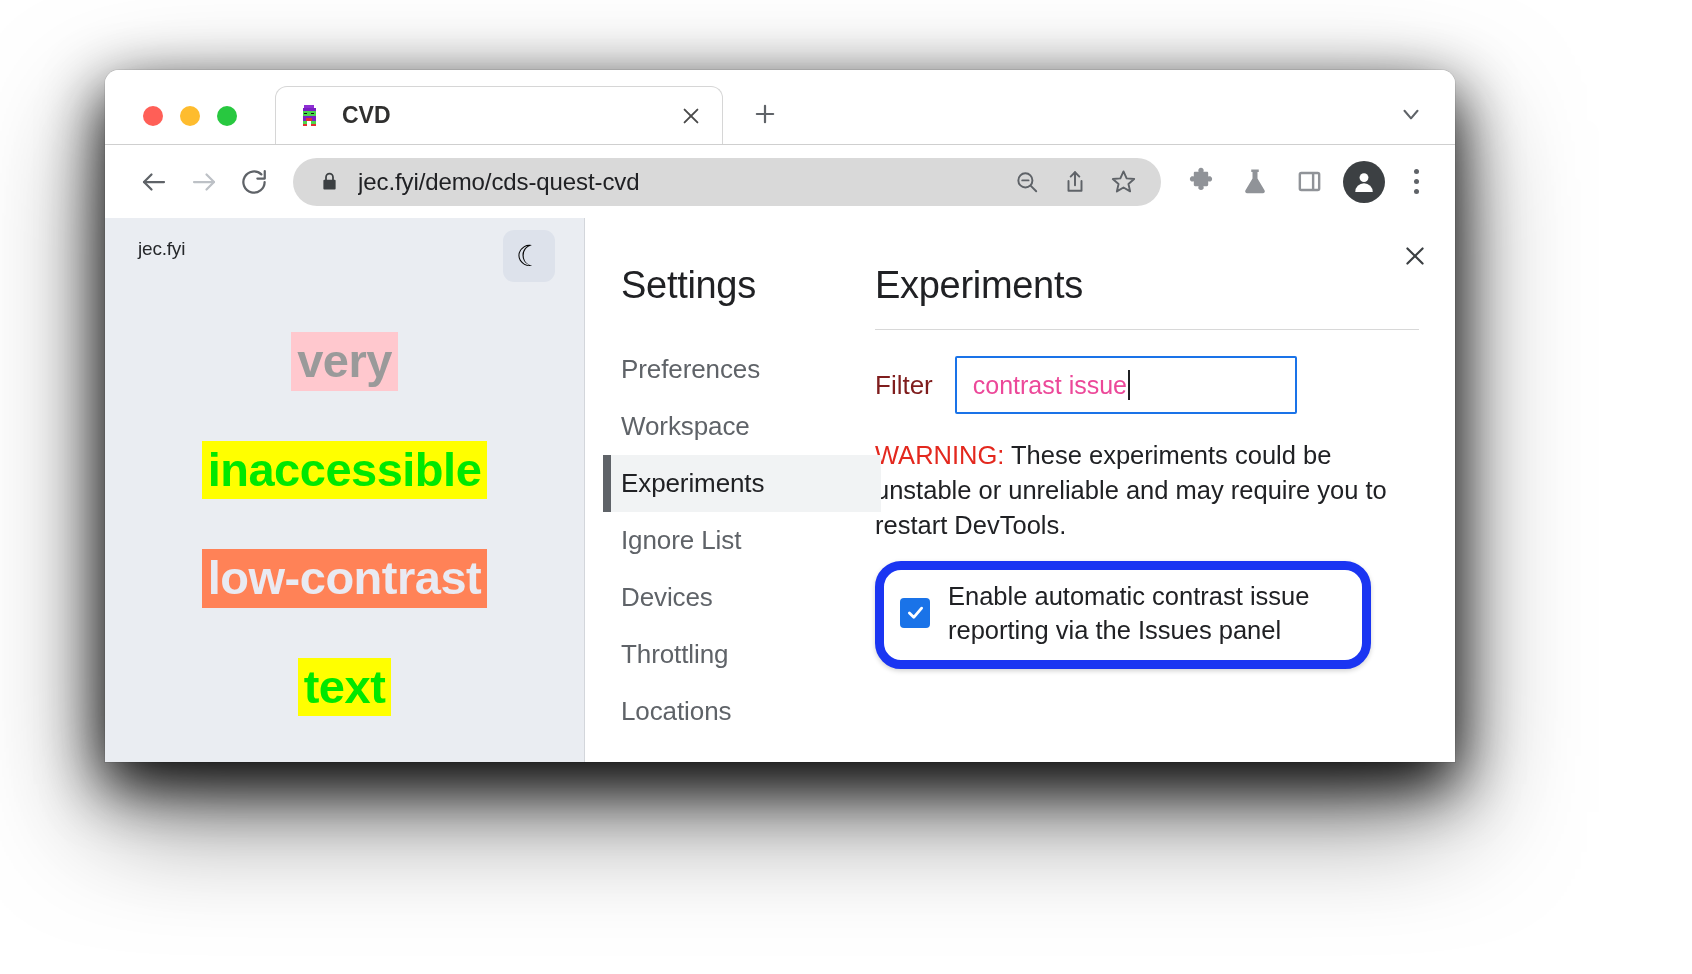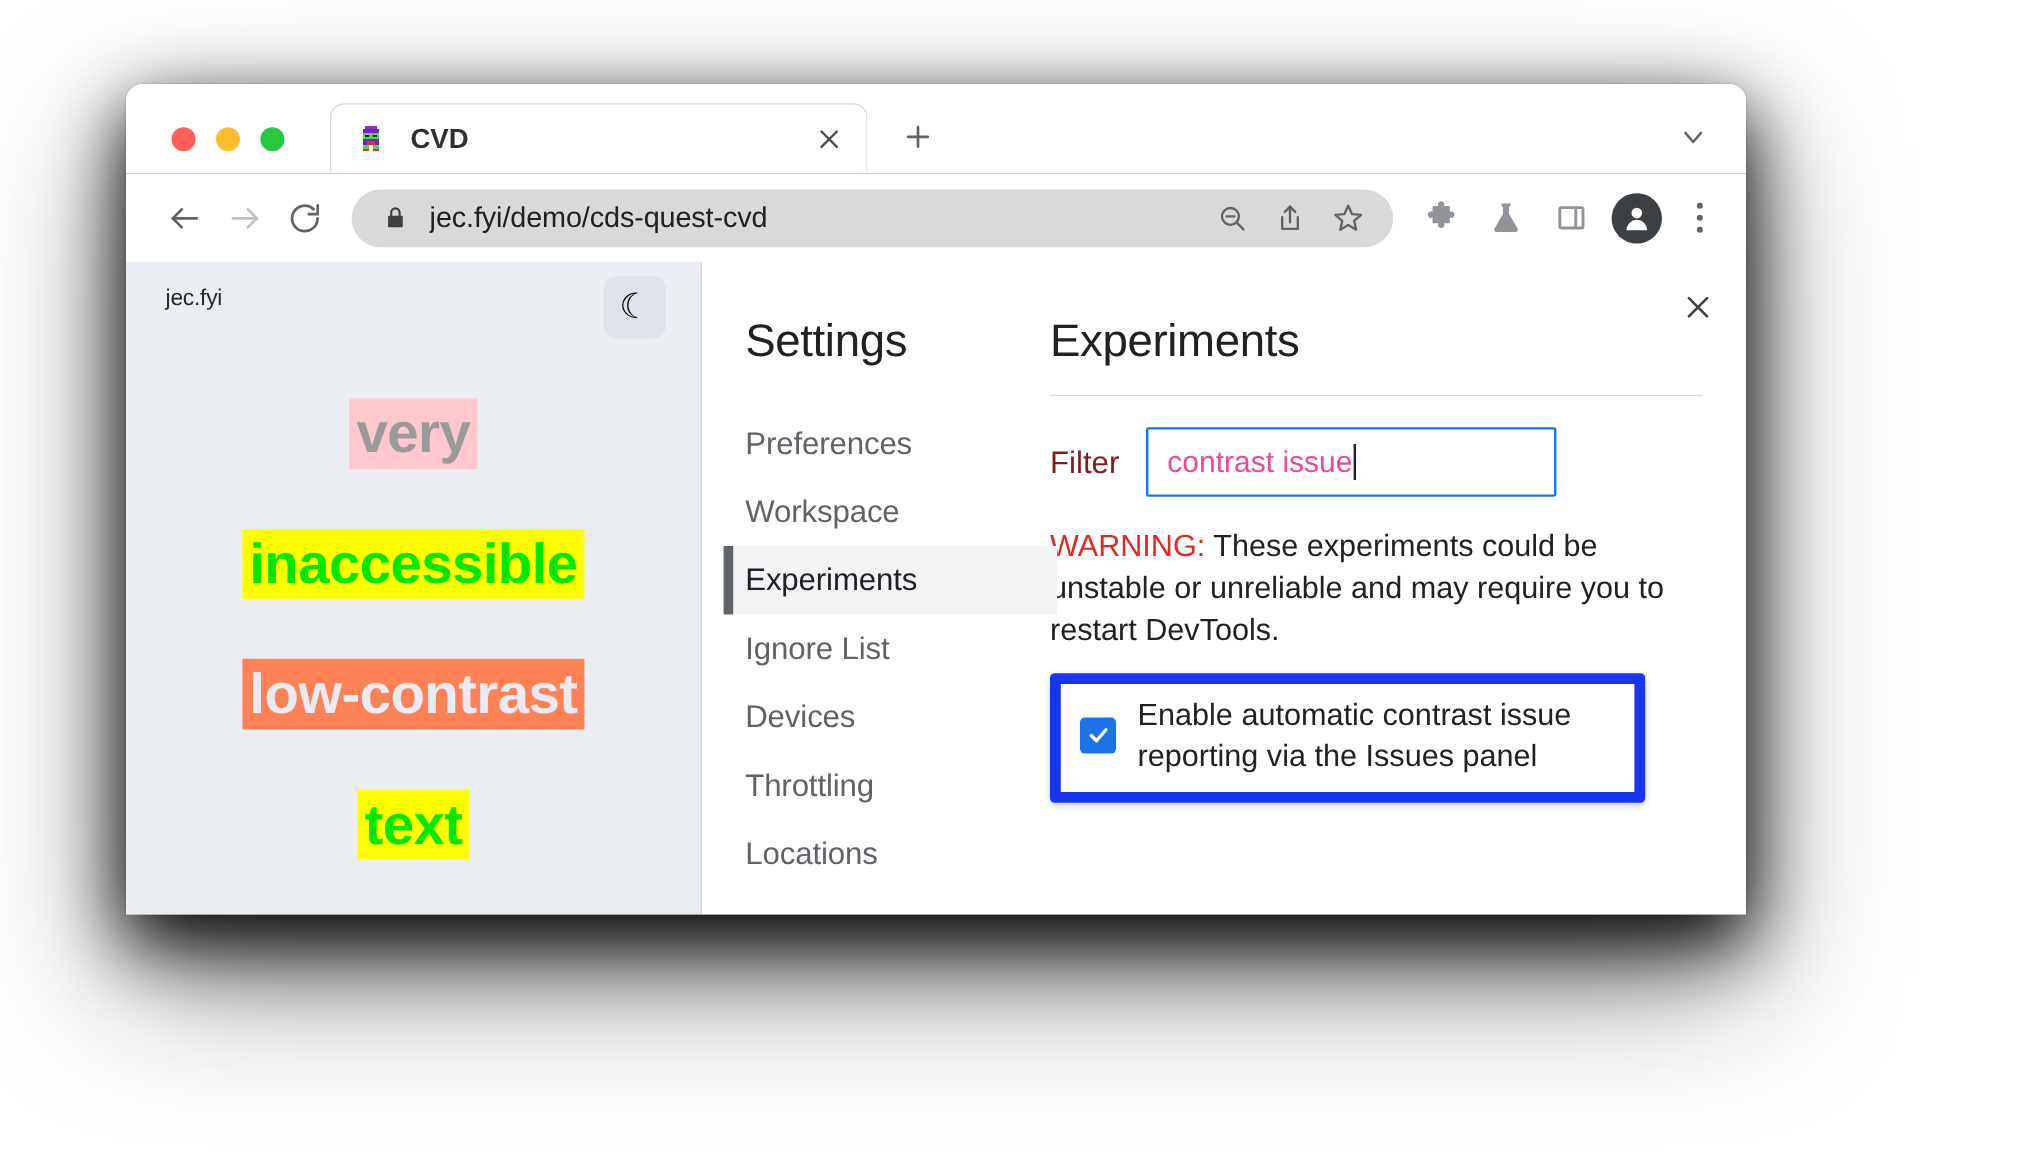--- a/index.html
+++ b/index.html
@@ -240,21 +240,21 @@
     line-height: 1.37;
     color: #202124;
     max-width: 540px;
   }
   .warning b { color: #e3281e; font-weight: 400; }
 
   .exp-highlight {
     margin-top: 18px;
     width: 496px;
     border: 9px solid #1a35f2;
-    border-radius: 4px;
+    border-radius: 26px;
     background: #fff;
     padding: 10px 14px 12px 16px;
     display: flex; align-items: flex-start; gap: 18px;
     box-shadow: 0 2px 5px rgba(0,0,0,.18);
   }
   .checkbox {
     width: 30px; height: 30px; flex: 0 0 30px;
     background: #1a73e8;
     border-radius: 4px;
     display: flex; align-items: center; justify-content: center;

